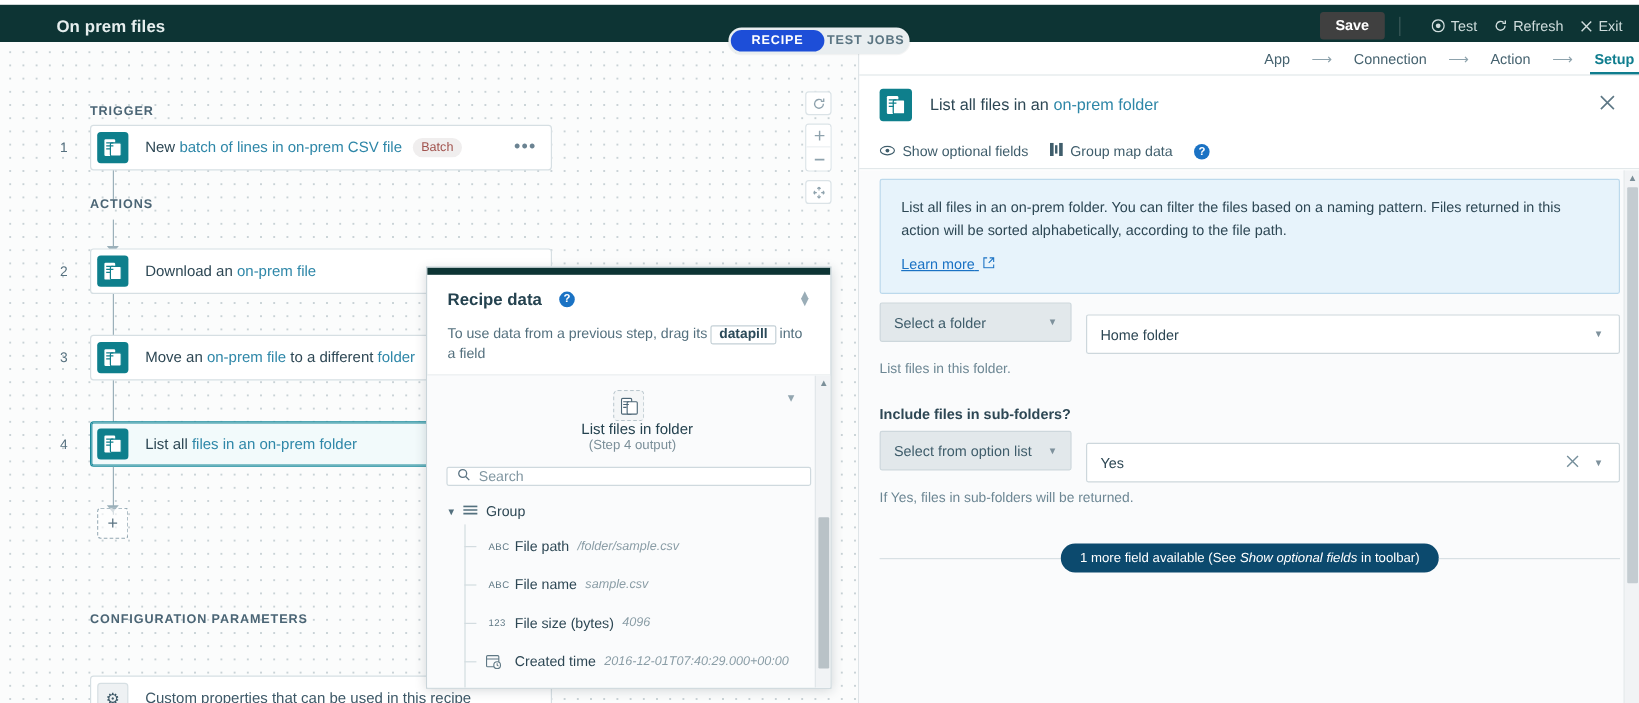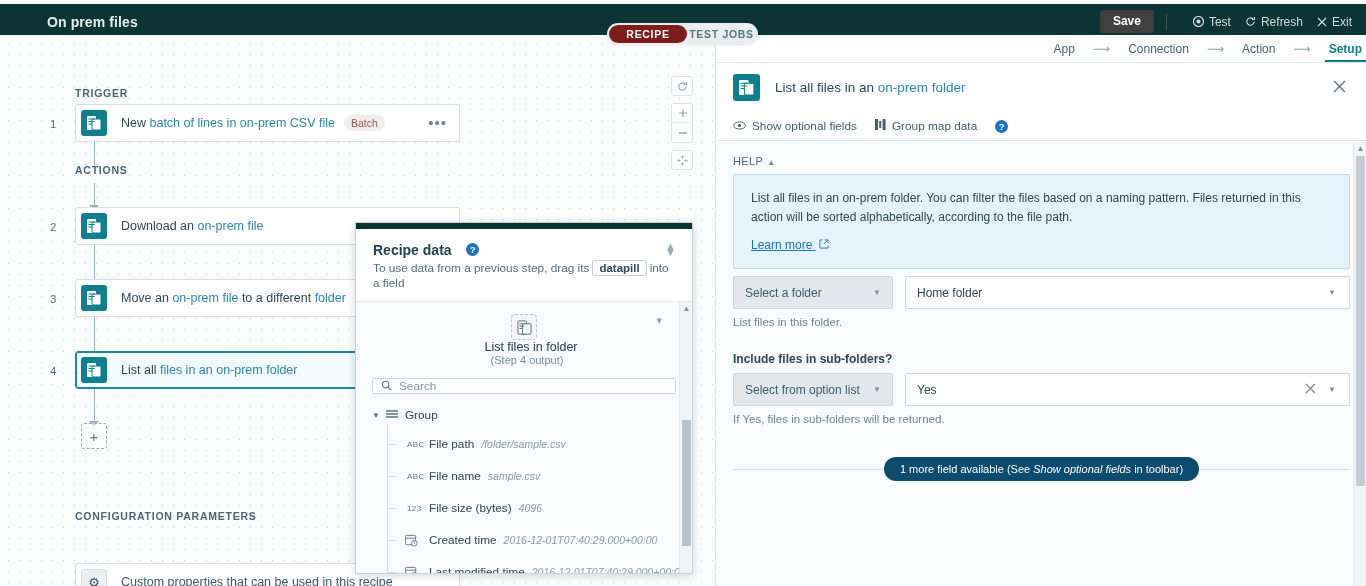--- a/index.html
+++ b/index.html
@@ -45,21 +45,21 @@
     background: #e9eef0; border-radius: 11px;
     display: flex; align-items: center; padding: 2px;
     box-shadow: 0 0 0 1px rgba(0,0,0,.04);
     z-index: 6;
   }
   .pill {
     font-size: 10.5px; font-weight: bold; letter-spacing: .7px;
     height: 18px; display: flex; align-items: center; justify-content: center;
     border-radius: 9px; cursor: pointer;
   }
-  .pill.active { background: #7f1d1d; color: #ffffff; width: 78px; }
+  .pill.active { background: #1d4ed8; color: #ffffff; width: 78px; }
   .pill.inactive { color: #5b7582; width: 69px; }
 
   
   .canvas {
     position: absolute; left: 0; top: 35px; width: 715px; height: 551px;
     background-color: #fbfcfc;
     background-image: radial-gradient(#c8d2d6 0.9px, transparent 0.9px);
     background-size: 11px 11px;
     background-position: 3px 3px;
     overflow: hidden;
@@ -141,21 +141,21 @@
   }
   .rp-topstripe { height: 6px; background: #0d3434; }
   .rp-head { padding: 12px 17px 11px 17px; border-bottom: 1px solid #e4eaec; position: relative; }
   .rp-title { font-size: 14px; font-weight: bold; color: #24424f; display: inline-block; }
   .rp-help-icon {
     display: inline-block; vertical-align: 2px; margin-left: 10px;
     width: 13px; height: 13px; border-radius: 50%; background: #1a72c4;
     color: #fff; font-size: 9.5px; font-weight: bold; text-align: center; line-height: 13px;
     cursor: pointer;
   }
-  .rp-sub { margin-top: 1px; font-size: 11.8px; color: #54707e; }
+  .rp-sub { margin-top: 12px; font-size: 11.8px; color: #54707e; }
   .datapill-chip {
     display: inline-block; border: 1px solid #c4d0d6; border-radius: 2px;
     padding: 1px 6px; font-weight: bold; color: #2b4a59; font-size: 11.5px;
     background: #fff; margin: 0 3px;
   }
   .rp-collapse {
     position: absolute; right: 16px; top: 14px; color: #9aadb7; font-size: 11px;
     line-height: 6px; cursor: pointer;
   }
   .rp-body { position: relative; height: 288px; background: #fafbfc; overflow: hidden; }
@@ -258,21 +258,21 @@
   .field-row { margin-top: 7px; display: flex; gap: 12px; }
   .type-select {
     width: 160px; height: 33px; background: #e2e8eb; border: 1px solid #cdd7dc;
     border-radius: 2px; display: flex; align-items: center; padding: 0 11px;
     font-size: 12px; color: #3f5d6b; cursor: pointer; position: relative;
   }
   .type-select .caret { position: absolute; right: 11px; color: #7e919c; font-size: 8px; }
   .value-field {
     flex: 1; height: 33px; background: #ffffff; border: 1px solid #cdd7dc;
     border-radius: 2px; display: flex; align-items: center; padding: 0 11px;
-    font-size: 12px; color: #2d4754; position: relative; cursor: text;
+    font-size: 12px; color: #2d4754; position: relative; cursor: text; margin-top: 10px;
   }
   .vf-clear { position: absolute; right: 33px; color: #77909c; font-size: 13px; cursor: pointer; }
   .vf-caret { position: absolute; right: 13px; color: #7e919c; font-size: 8px; cursor: pointer; }
   .field-hint { margin-top: 7px; font-size: 11.5px; color: #6d8794; }
   .more-fields-row {
     margin-top: 32px; display: flex; align-items: center; justify-content: center; gap: 0;
   }
   .mf-line { height: 1px; background: #d8e0e4; flex: 1; }
   .mf-badge {
     background: #0c4a6e; color: #ffffff; font-size: 11px; border-radius: 13px;
@@ -579,23 +579,20 @@
               <rect x="4.2" y="2" width="2" height="7" fill="#3f5d6b"></rect>
               <rect x="7.6" y="0" width="3" height="11" fill="#3f5d6b"></rect>
             </svg>
         </span>
         <span>Group map data</span>
       </div>
       <div class="tb-help">?</div>
     </div>
 
     <div class="form-area">
-      <div class="help-label">
-        <span>HELP</span><span class="car">▲</span>
-      </div>
       <div class="help-box">
         <div class="help-text">List all files in an on-prem folder. You can filter the files based on a naming pattern. Files returned in this action will be sorted alphabetically, according to the file path.</div>
         <div class="help-link">
           <span>Learn more</span>
           <span style="margin-left:3px;">
             <svg width="10" height="10" viewBox="0 0 11 11">
                 <path d="M4 1H1v9h9V7" fill="none" stroke="#1a72c4" stroke-width="1"></path>
                 <path d="M6.3 1H10v3.7M10 1L5.4 5.6" fill="none" stroke="#1a72c4" stroke-width="1"></path>
               </svg>
           </span>

